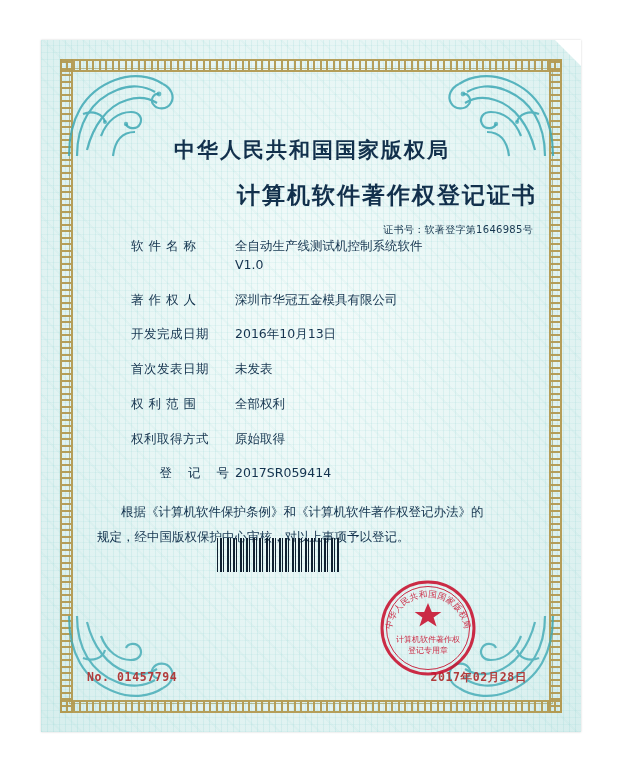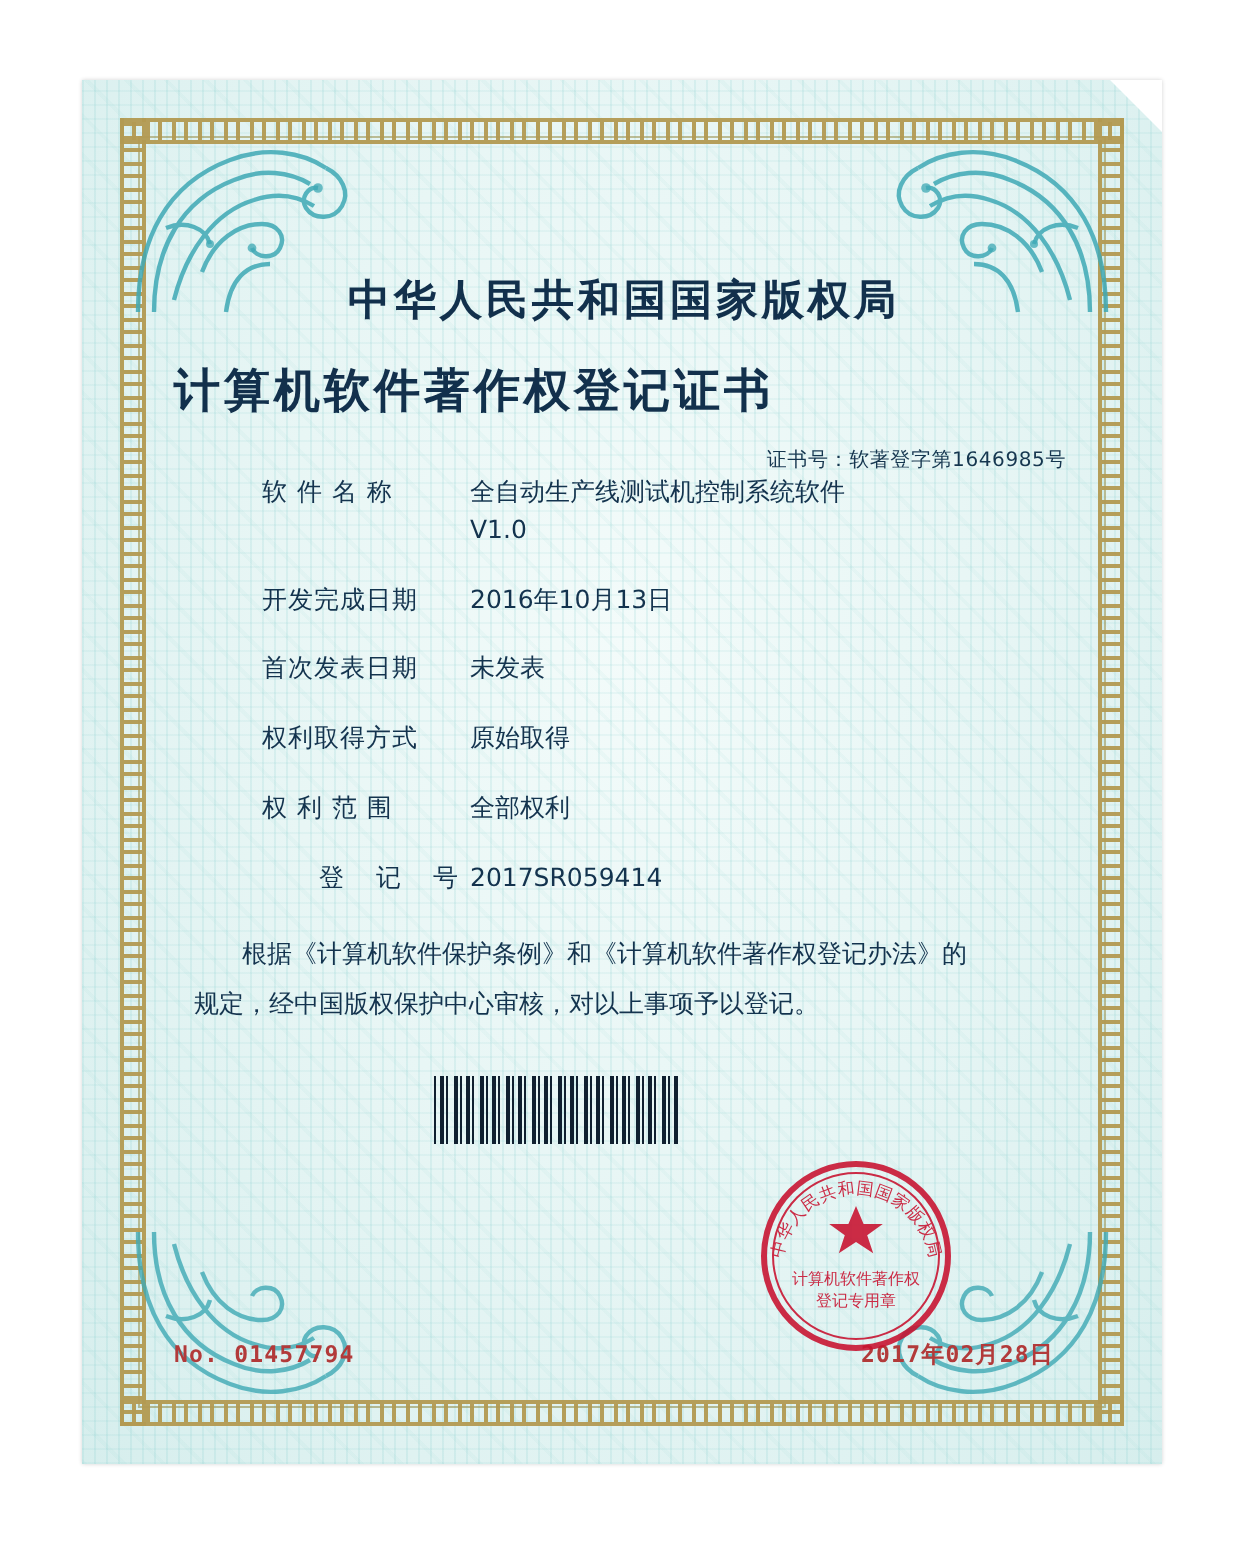--- a/index.html
+++ b/index.html
@@ -137,21 +137,21 @@
   .title-main {
     text-align: center;
     font-family: "DejaVu Serif", "Liberation Serif", serif;
     font-size: 21px;
     font-weight: bold;
     letter-spacing: 2px;
     color: #12304c;
     margin-top: 18px;
   }
   .title-sub {
-    text-align: left;
+    text-align: right;
     font-family: "DejaVu Serif", "Liberation Serif", serif;
     font-size: 23px;
     font-weight: bold;
     letter-spacing: 2px;
     color: #12304c;
     margin-top: 16px;
   }
   .cert-no {
     text-align: right;
     font-size: 10px;
@@ -344,34 +344,38 @@
 
       <div class="fields">
         <div class="field-row">
           <div class="field-label">软 件 名 称</div>
           <div class="field-value">
             <span>全自动生产线测试机控制系统软件</span>
             <span class="line2">V1.0</span>
           </div>
         </div>
         <div class="field-row">
+          <div class="field-label">著 作 权 人</div>
+          <div class="field-value">深圳市华冠五金模具有限公司</div>
+        </div>
+        <div class="field-row">
           <div class="field-label">开发完成日期</div>
           <div class="field-value">2016年10月13日</div>
         </div>
         <div class="field-row">
           <div class="field-label">首次发表日期</div>
           <div class="field-value">未发表</div>
         </div>
         <div class="field-row">
+          <div class="field-label">权 利 范 围</div>
+          <div class="field-value">全部权利</div>
+        </div>
+        <div class="field-row">
           <div class="field-label">权利取得方式</div>
           <div class="field-value">原始取得</div>
-        </div>
-        <div class="field-row">
-          <div class="field-label">权 利 范 围</div>
-          <div class="field-value">全部权利</div>
         </div>
         <div class="field-row">
           <div class="field-label sp4">登 记 号</div>
           <div class="field-value">2017SR059414</div>
         </div>
       </div>
 
       <div class="para">
         <span>根据《计算机软件保护条例》和《计算机软件著作权登记办法》的</span>
         <span class="l2">规定，经中国版权保护中心审核，对以上事项予以登记。</span>

